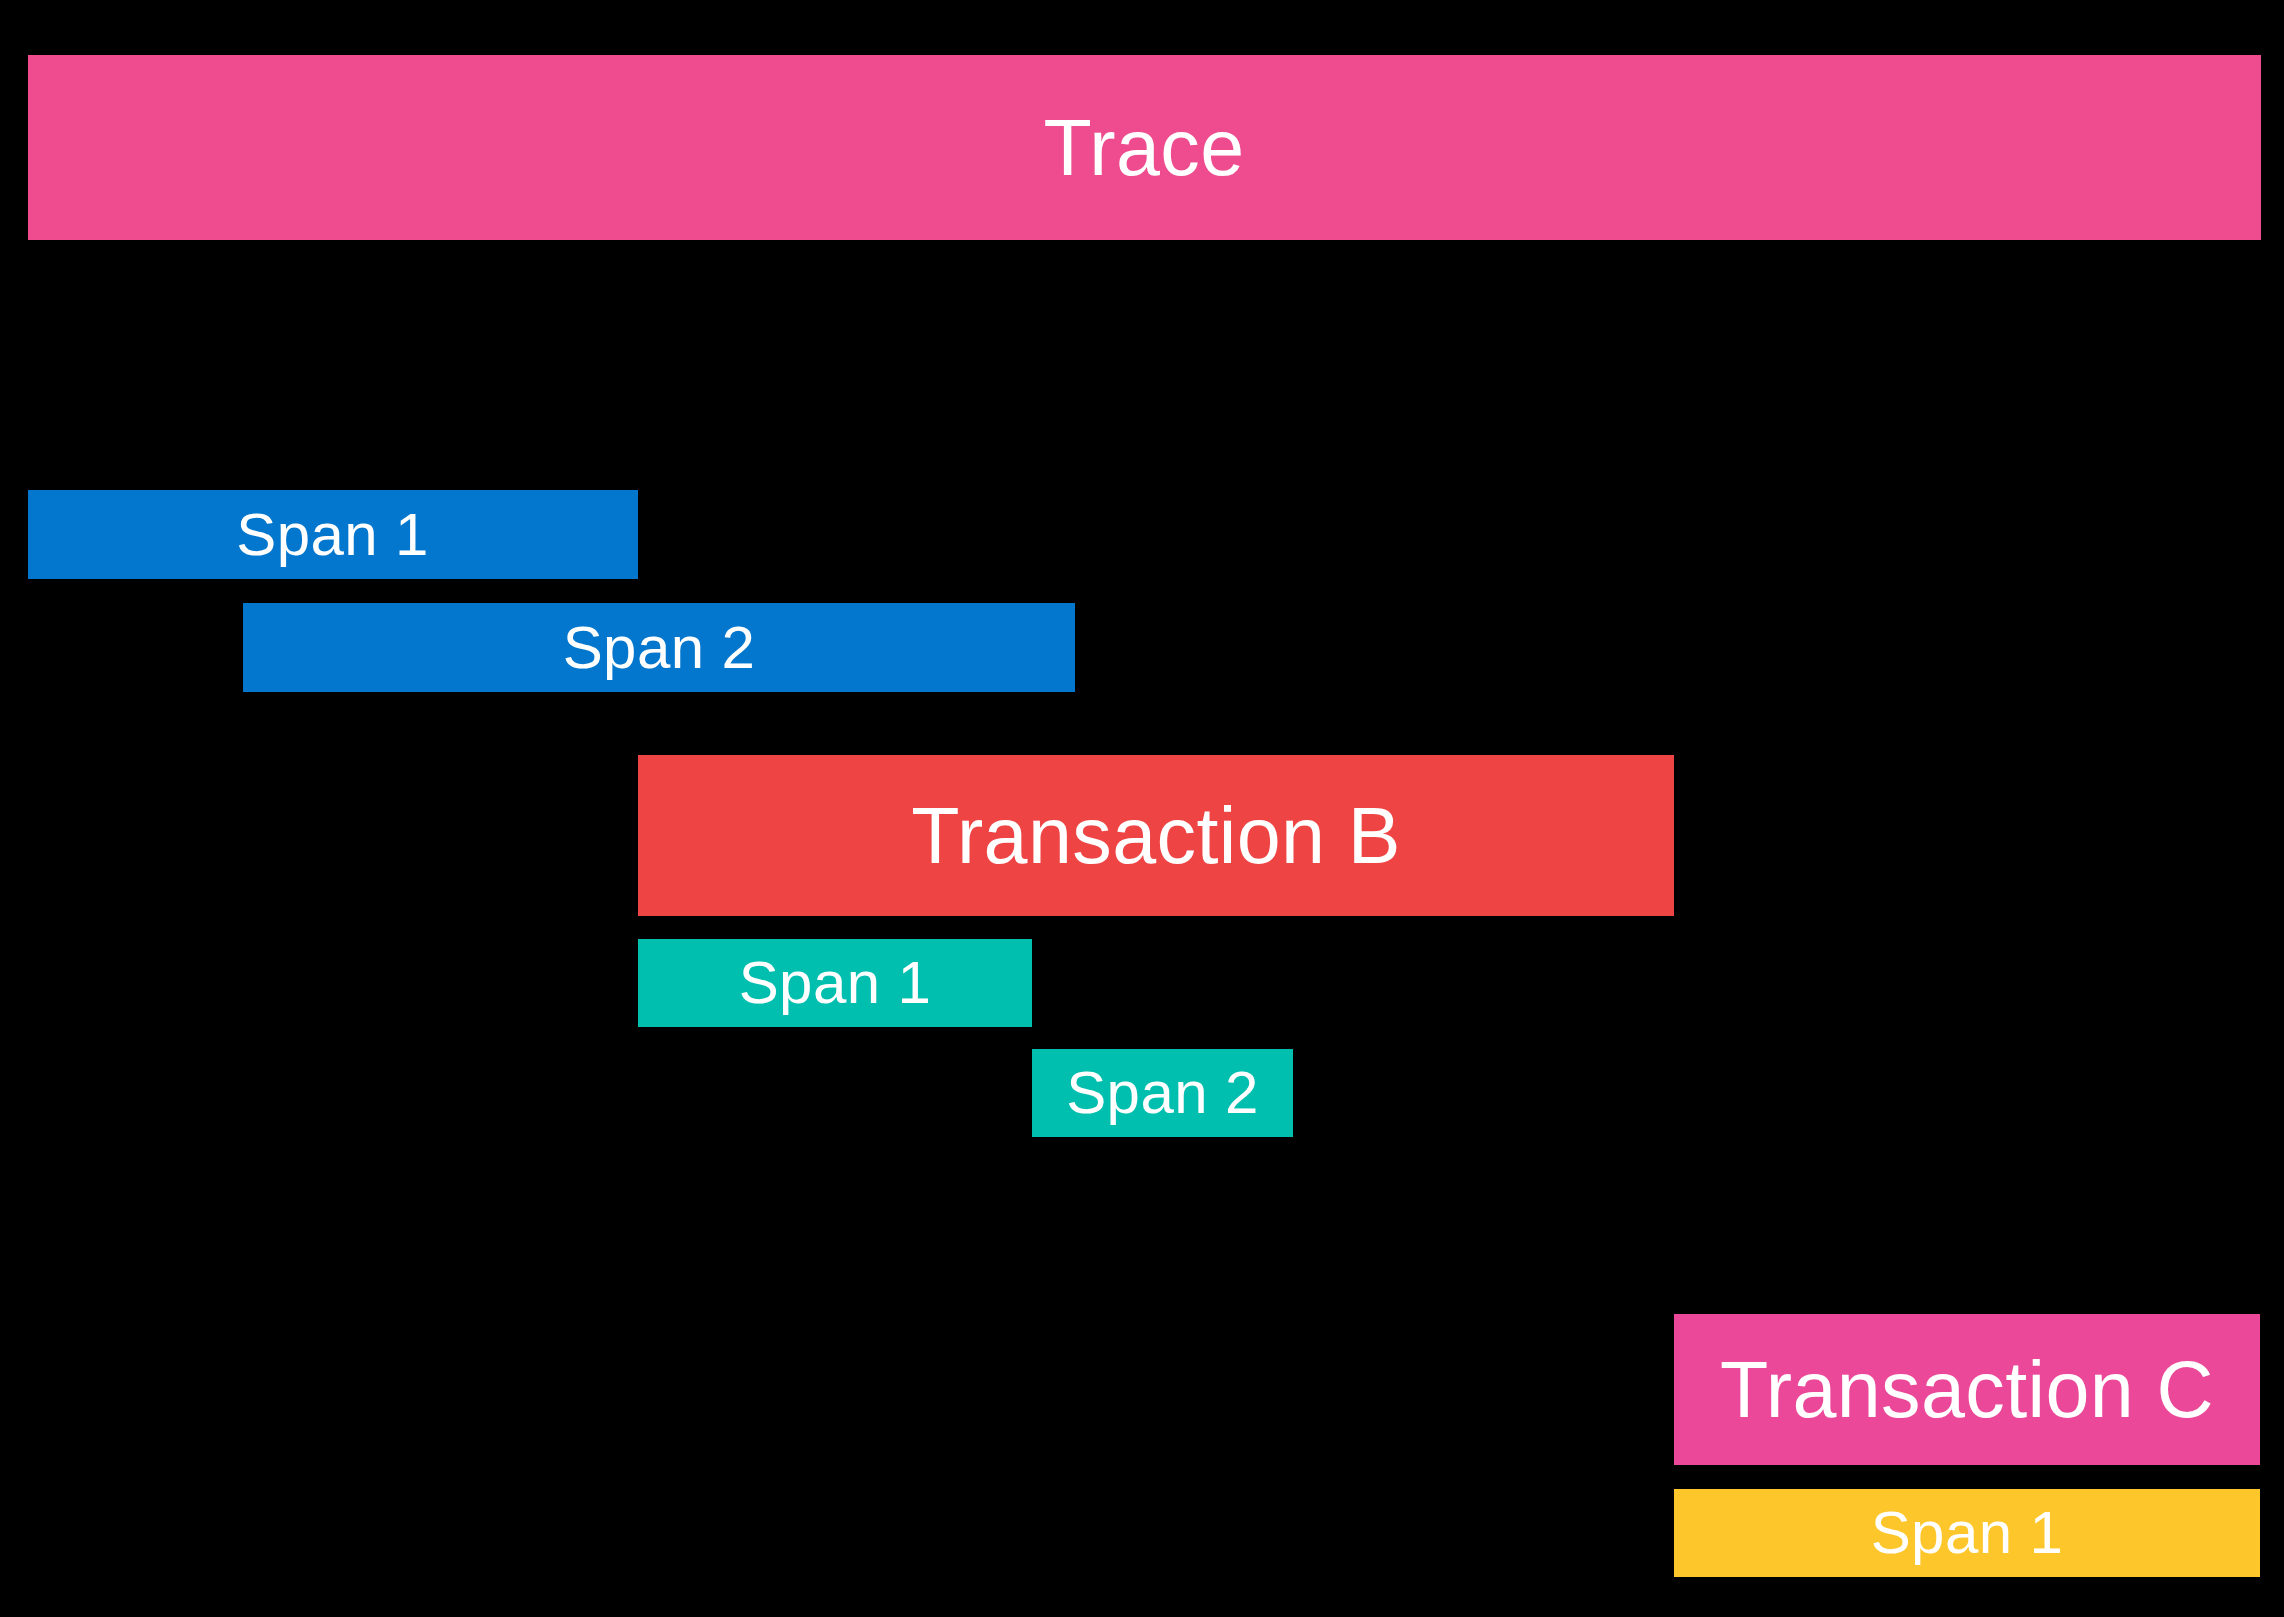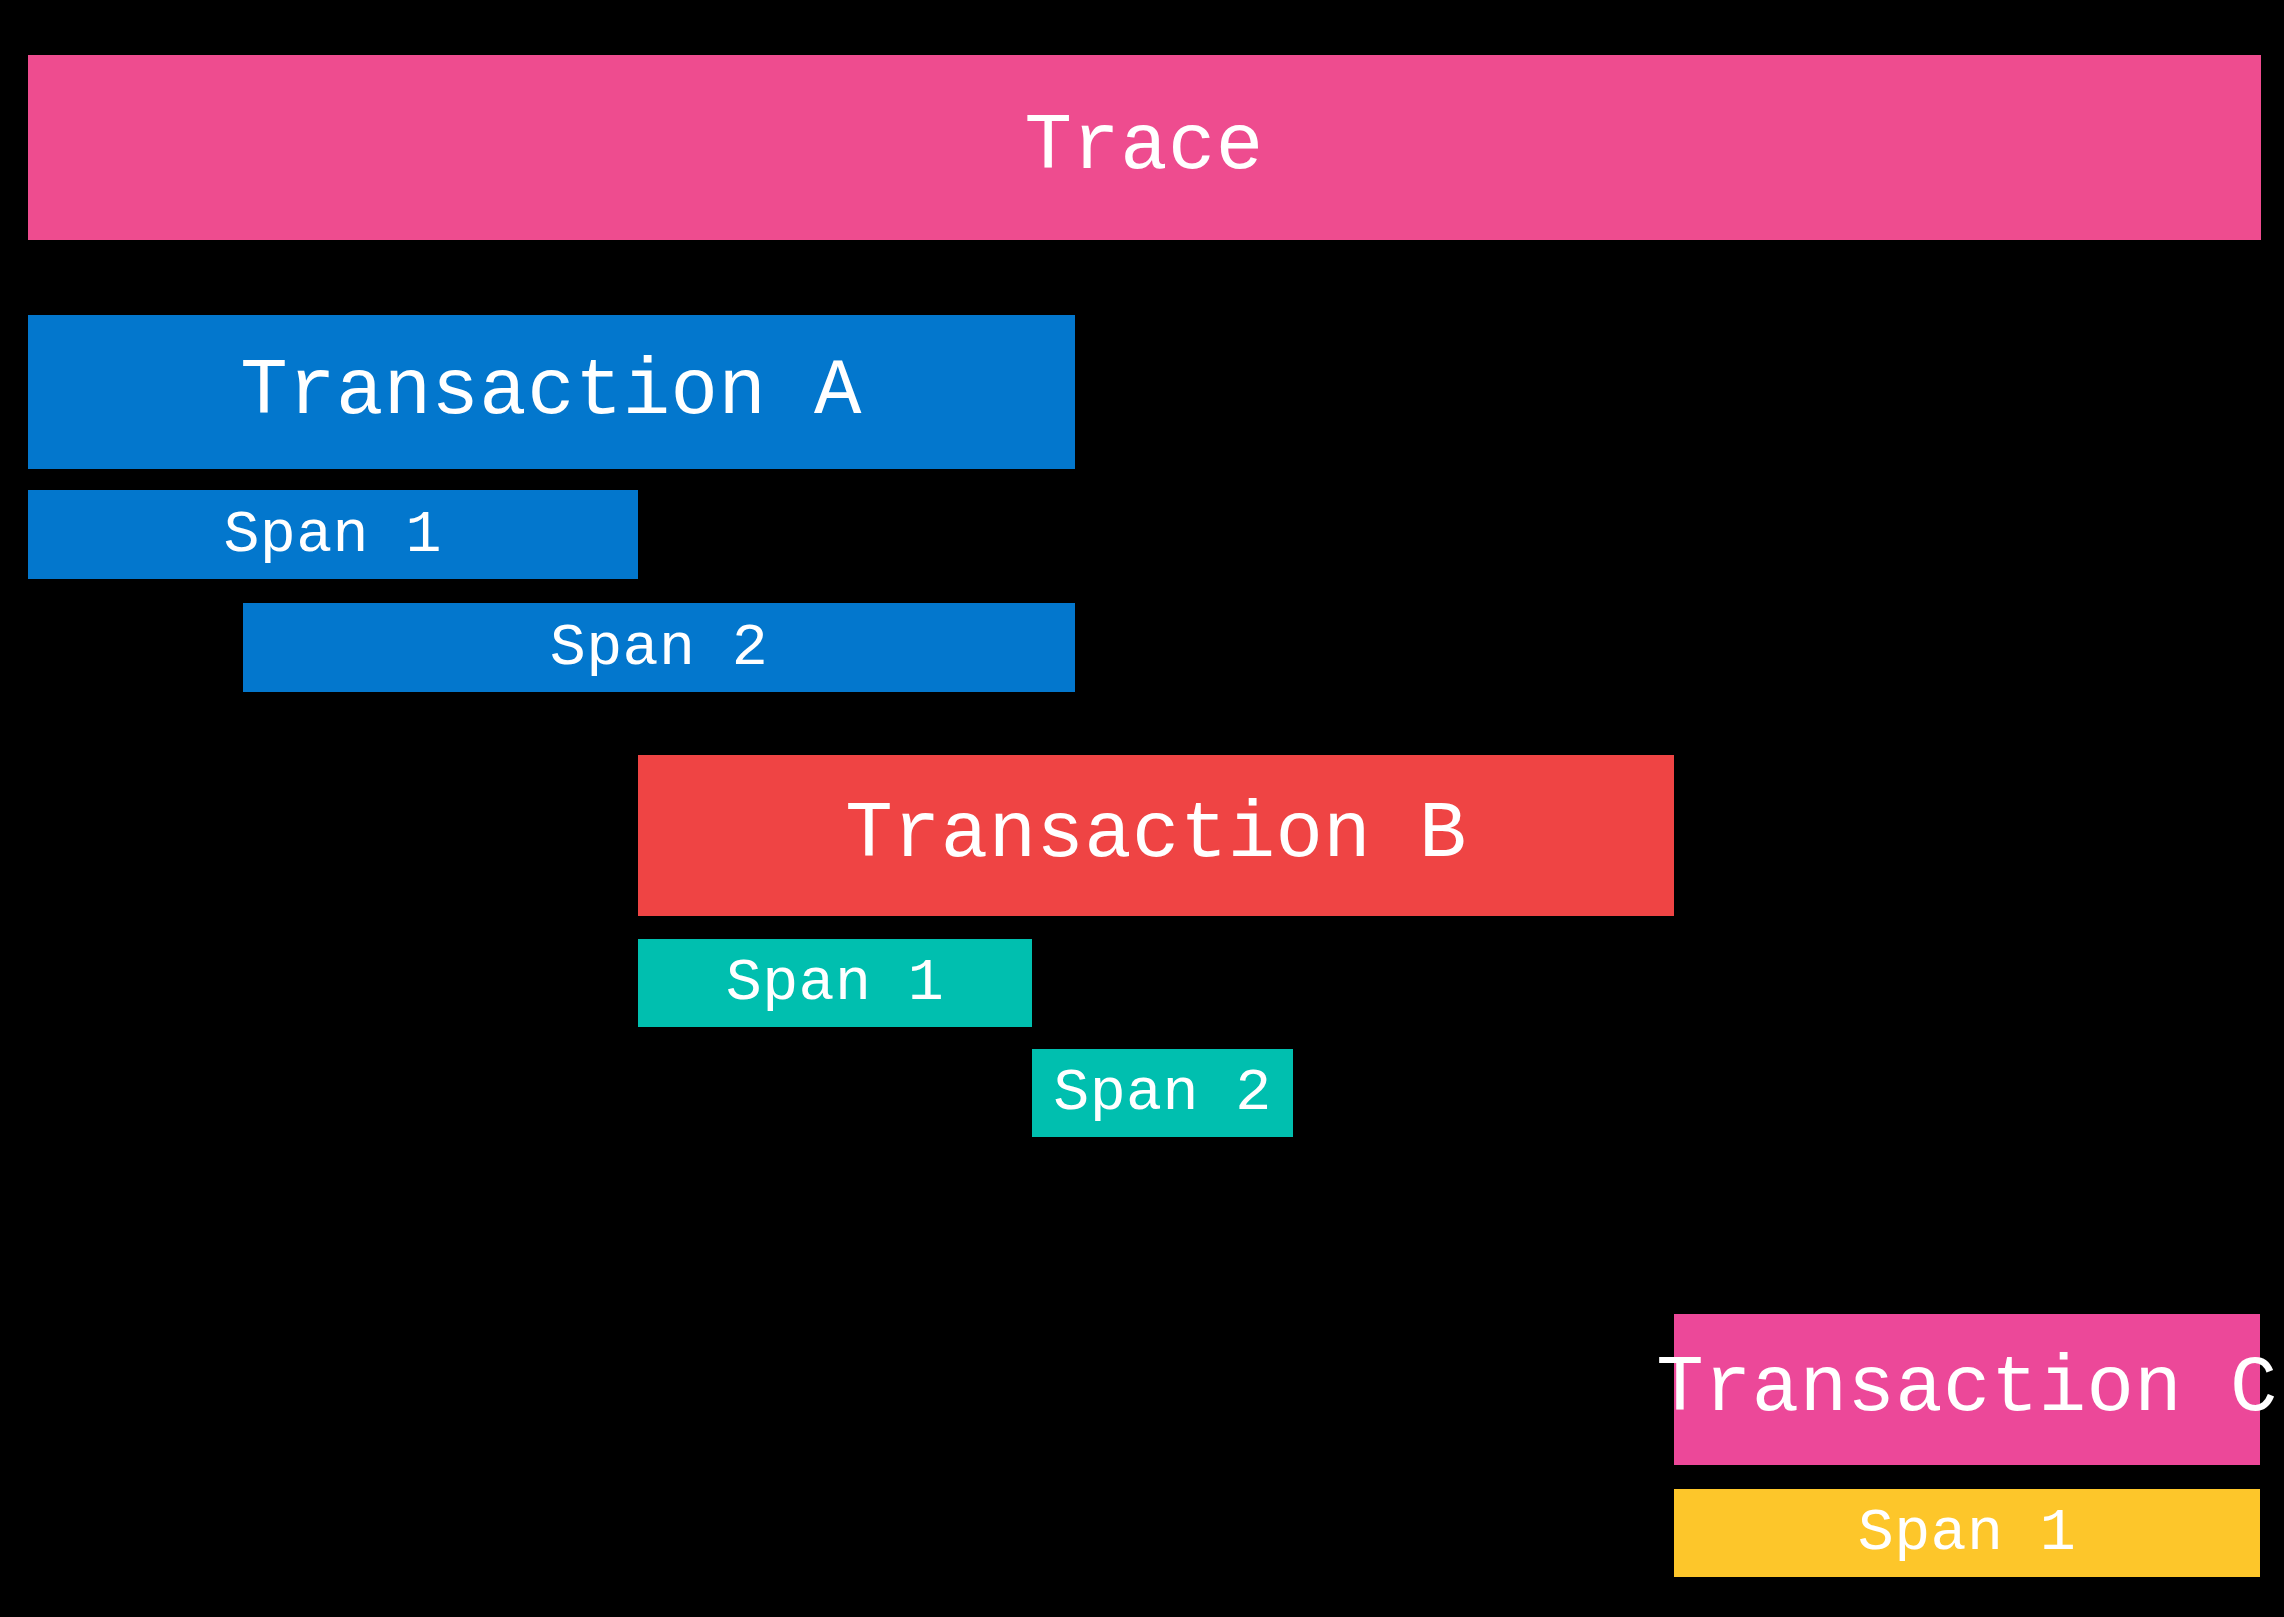--- a/index.html
+++ b/index.html
@@ -6,21 +6,21 @@
     margin: 0;
     padding: 0;
     background: #000000;
   }
   #canvas {
     position: relative;
     width: 2284px;
     height: 1618px;
     background: #000000;
     overflow: hidden;
-    font-family: Liberation Mono, monospace;
+    font-family: Liberation Sans, sans-serif;
   }
   .bar {
     position: absolute;
     display: flex;
     align-items: center;
     justify-content: center;
     box-sizing: border-box;
   }
   .bar .label {
     color: #ffffff;
@@ -32,23 +32,20 @@
 </style>
 </head>
 <body>
 
 <div id="canvas">
 
   <div class="bar" style="left: 27.6px; top: 55px; width: 2233px; height: 185px; background: rgb(238, 76, 143); font-size: 79px;">
     <span class="label">Trace</span>
   </div>
 
-  <div class="bar" style="left: 27.6px; top: 315px; width: 1047px; height: 154px; background: rgb(3, 119, 205); font-size: 79px;">
-    <span class="label">Transaction A</span>
-  </div>
 
   <div class="bar" style="left: 27.6px; top: 490px; width: 610px; height: 89px; background: rgb(3, 119, 205); font-size: 60px;">
     <span class="label">Span 1</span>
   </div>
 
   <div class="bar" style="left: 243px; top: 603px; width: 832px; height: 89px; background: rgb(3, 119, 205); font-size: 60px;">
     <span class="label">Span 2</span>
   </div>
 
   <div class="bar" style="left: 638px; top: 755px; width: 1036px; height: 161px; background: #ef4444; font-size: 79px;">

